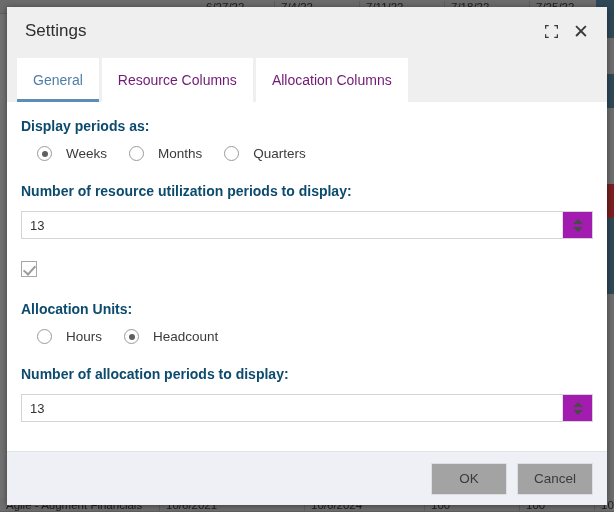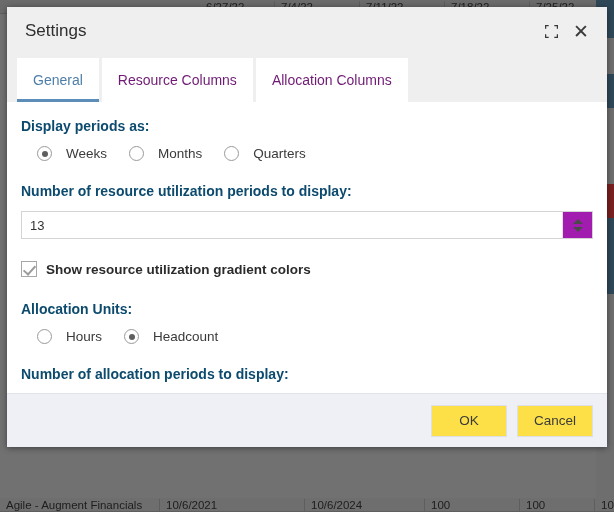--- a/index.html
+++ b/index.html
@@ -48,21 +48,21 @@
     height: 512px;
   }
   #bg-gantt-strip .seg { width: 100%; }
 
   
   #settings-dialog {
     position: absolute;
     left: 7px;
     top: 7px;
     width: 600px;
-    height: 440px;
+    height: 498px;
     background: #ffffff;
     display: flex;
     flex-direction: column;
     box-shadow: 0 1px 6px rgba(0,0,0,.45);
   }
 
   
   #dialog-titlebar {
     height: 48px;
     background: #efefef;
@@ -229,21 +229,21 @@
     border-top: 1px solid #e0e3ea;
     display: flex;
     align-items: center;
     justify-content: flex-end;
     padding-right: 14px;
     flex: 0 0 auto;
   }
   .footer-btn {
     min-width: 76px;
     height: 32px;
-    background: #fde047;
+    background: #a3a3a3;
     border: 1px solid #dcdfe5;
     font-size: 13.5px;
     color: #3b3b3b;
     cursor: pointer;
     margin-left: 10px;
     font-family: "Liberation Sans", sans-serif;
   }
 </style>
 </head>
 <body>
@@ -332,21 +332,20 @@
     <div class="spin-wrap">
       <input class="spin-input" type="text" value="13" style="">
       <div class="spin-btns">
         <span class="arrow up"></span>
         <span class="arrow down"></span>
       </div>
     </div>
 
     <div class="check-row checked">
       <span class="check-mark"></span>
-      <span class="check-label">Show resource utilization gradient colors</span>
     </div>
 
     <div class="field-label">Allocation Units:</div>
     <div class="radio-row">
       <div class="radio-opt">
         <span class="radio-mark"></span>
         <span class="radio-label">Hours</span>
       </div>
       <div class="radio-opt checked">
         <span class="radio-mark"></span>

